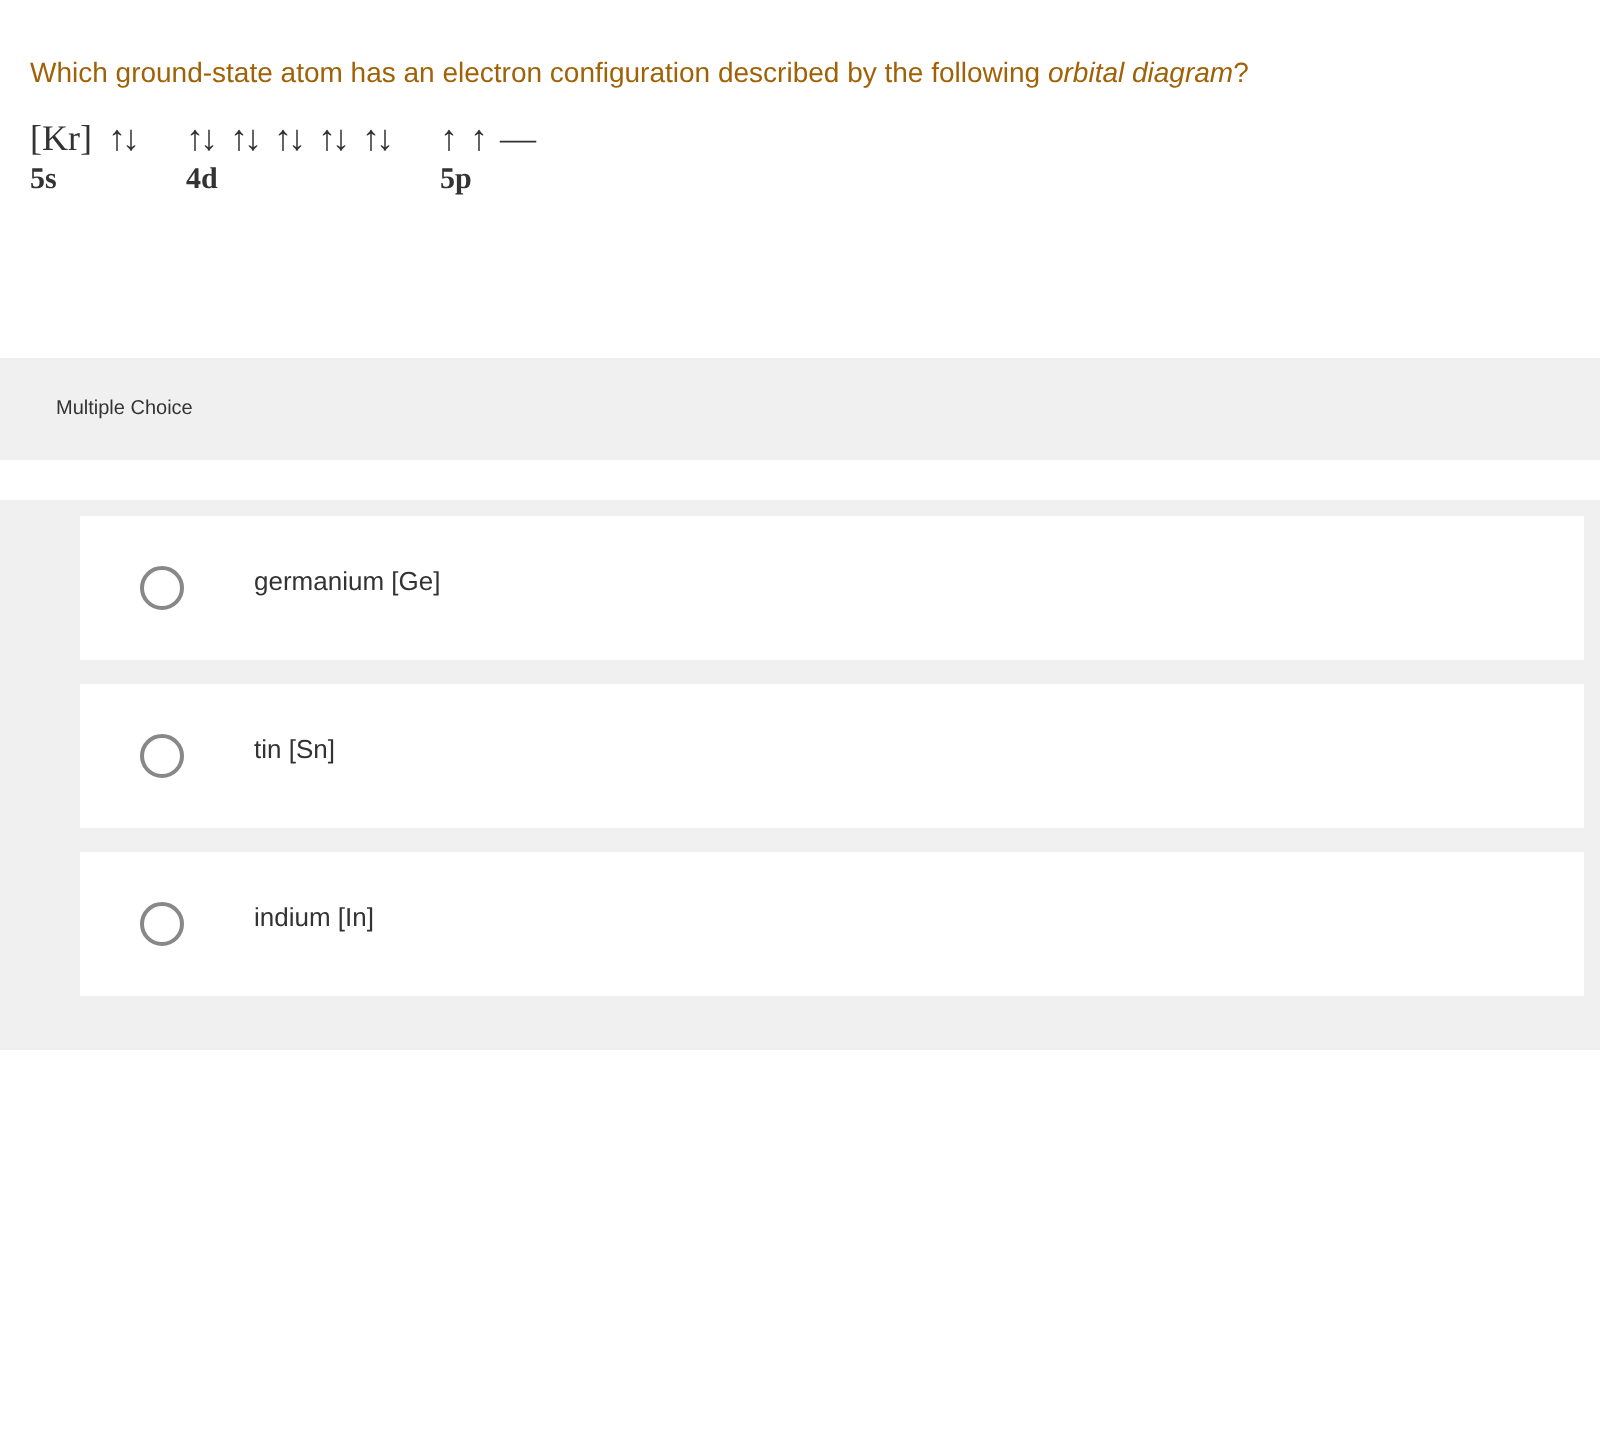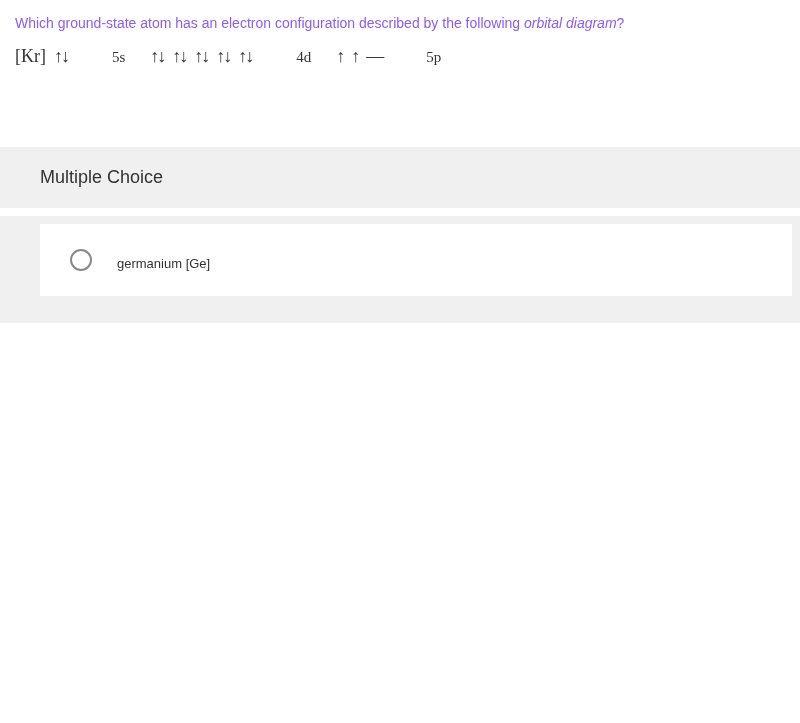--- a/index.html
+++ b/index.html
@@ -7,75 +7,74 @@
       padding: 0;
       box-sizing: border-box;
     }
     body {
       font-family: Arial, sans-serif;
       background: #ffffff;
       color: #333;
       width: 800px;
     }
     .question-text {
-      padding: 15px 15px 5px 15px;
+      padding: 28px 15px 5px 15px;
       font-size: 14px;
-      color: #8b5cf6;
+      color: #a16207;
     }
     .question-text em {
       font-style: italic;
     }
     .orbital-diagram {
       padding: 10px 15px 30px 15px;
       font-family: 'Times New Roman', serif;
       font-size: 18px;
       display: flex;
       align-items: flex-start;
       gap: 25px;
     }
     .orbital-group {
       display: flex;
-      flex-direction: row;
-      align-items: center;
-      gap: 44px;
+      flex-direction: column;
     }
     .orbital-row {
       display: flex;
       gap: 8px;
       align-items: center;
     }
     .orbital-box {
       font-size: 18px;
       letter-spacing: -2px;
     }
     .orbital-label {
       font-size: 15px;
       margin-top: 2px;
+      font-weight: bold;
     }
     .core {
       font-size: 18px;
     }
     .mc-header {
       background: #f0f0f0;
-      padding: 20px 40px;
-      font-size: 18px;
+      padding: 20px 28px;
+      font-size: 10px;
       color: #333;
-      margin-bottom: 8px;
+      margin-bottom: 20px;
     }
     .options-container {
       background: #f0f0f0;
       padding: 8px 0 15px 0;
     }
     .option-item {
       background: #ffffff;
       margin: 0 8px 12px 40px;
       padding: 25px 20px;
       display: flex;
-      align-items: flex-end;
-      gap: 25px;
+      align-items: flex-start;
+      gap: 35px;
       cursor: pointer;
     }
     .radio-circle {
       width: 22px;
       height: 22px;
       border: 2px solid #888;
       border-radius: 50%;
       flex-shrink: 0;
       margin-left: 10px;
     }
@@ -127,13 +126,21 @@
 
 <div class="spacer"></div>
 
 <div class="mc-header">Multiple Choice</div>
 
 <div class="options-container">
   <div class="option-item">
     <div class="radio-circle"></div>
     <span class="option-label">germanium [Ge]</span>
   </div>
+  <div class="option-item">
+    <div class="radio-circle"></div>
+    <span class="option-label">tin [Sn]</span>
+  </div>
+  <div class="option-item">
+    <div class="radio-circle"></div>
+    <span class="option-label">indium [In]</span>
+  </div>
 </div>
 
 </body></html>

